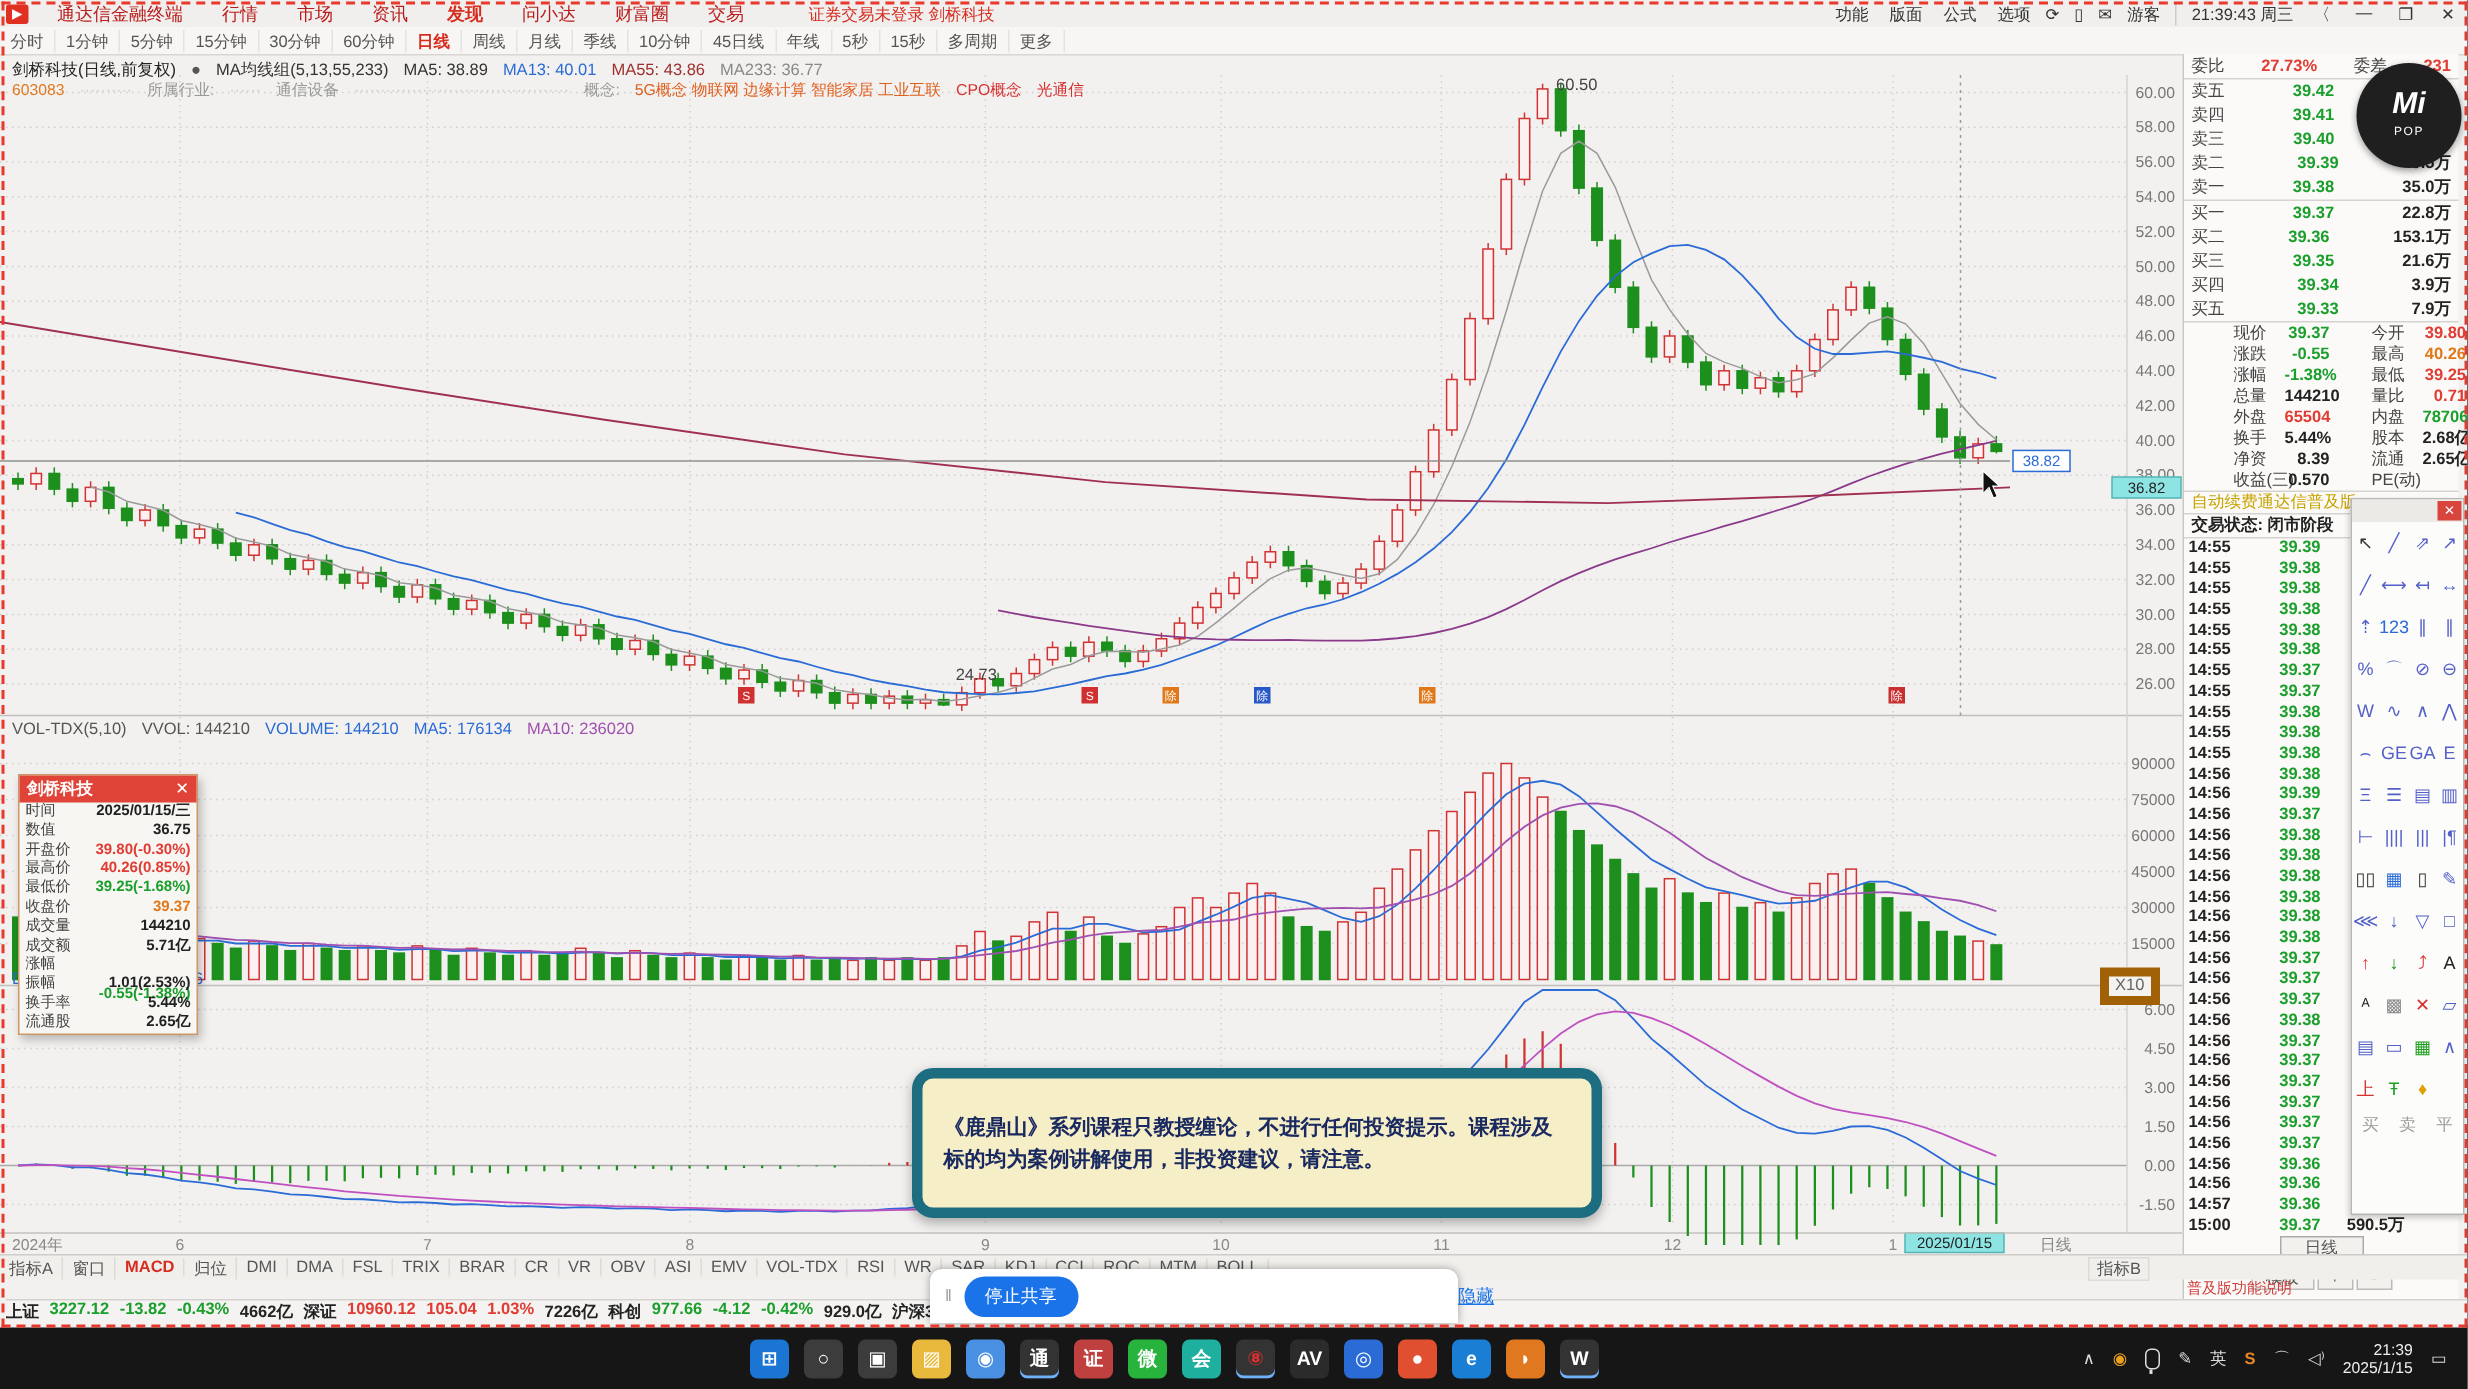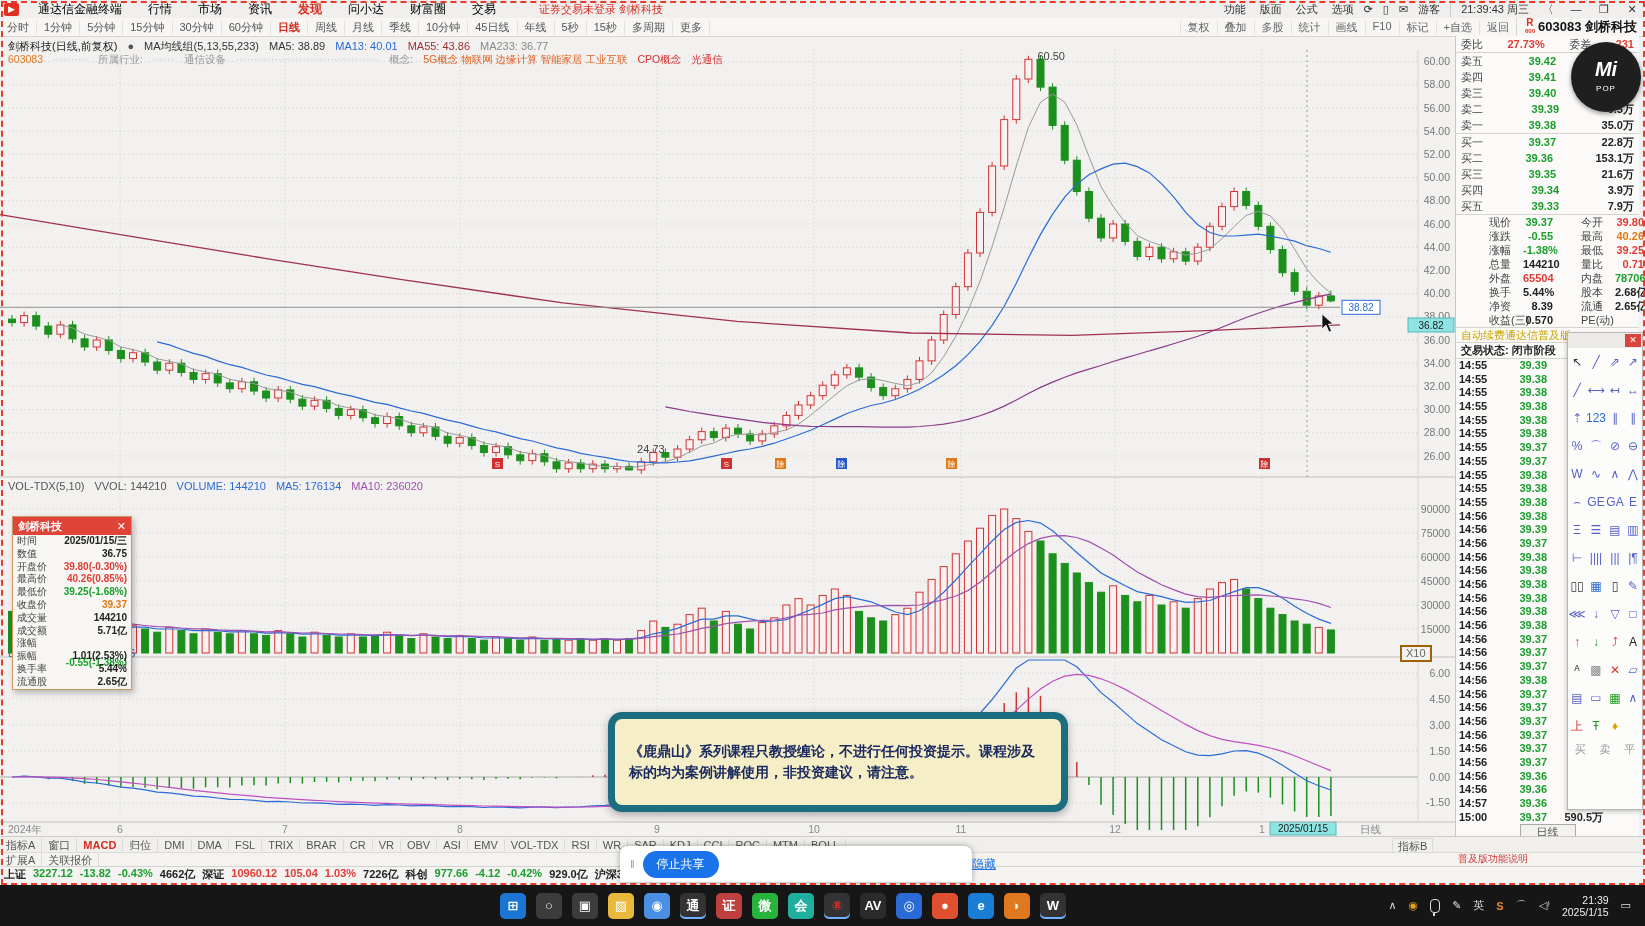--- a/index.html
+++ b/index.html
@@ -2,21 +2,21 @@
 <html><head>
 <meta charset="utf-8">
 <style>
   html,body{margin:0;padding:0;background:#000;}
   #app{position:relative;width:1645px;height:926px;background:#f2f1ef;overflow:hidden;
        font-family:"Liberation Sans","DejaVu Sans",sans-serif;font-size:11px;color:#333;}
   .abs{position:absolute;}
   
   .menubar{left:0;top:0;width:1645px;height:18px;background:#f0efed;border-bottom:1px solid #d8d6d2;display:flex;align-items:center;}
   .menubar .logo{width:15px;height:13px;background:#e03022;margin:0 6px 0 4px;border-radius:2px;color:#fff;font-size:9px;line-height:13px;text-align:center;font-weight:bold;}
-  .menu-item{padding:0 13px;color:#000000;font-size:12px;cursor:default;}
+  .menu-item{padding:0 13px;color:#b91c1c;font-size:12px;cursor:default;}
   .menu-item.active{color:#d62d20;font-weight:bold;}
   .acct{color:#d62d20;font-size:11px;margin-left:30px;}
   .menu-right{margin-left:auto;display:flex;align-items:center;gap:10px;padding-right:4px;}
   .menu-right span{color:#333;}
   .winbtn{width:18px;text-align:center;color:#444;}
   .toolbar{left:0;top:18px;width:1645px;height:18px;background:#f7f6f4;border-bottom:1px solid #d8d6d2;display:flex;align-items:center;}
   .tb-left{display:flex;align-items:center;}
   .period{padding:0 7px;color:#555;font-size:11px;border-right:1px solid #e4e2de;}
   .period.active{color:#d62d20;font-weight:bold;}
   .tb-right{margin-left:auto;display:flex;align-items:center;}
@@ -81,21 +81,21 @@
   .tb-ic.on{box-shadow:inset 0 -2px 0 #6fb2ff;background-color:#333 !important;}
   .tray{margin-left:auto;display:flex;align-items:center;gap:12px;padding-right:14px;color:#ddd;}
   .clock{text-align:right;font-size:10.5px;line-height:12px;color:#eee;}
   .mic{width:8px;height:12px;border:1.5px solid #ddd;border-radius:4px;position:relative;}
   .mic:after{content:"";position:absolute;left:2px;bottom:-4px;width:2px;height:3px;background:#ddd;}
   
   .mipop{left:1571px;top:42px;width:70px;height:70px;border-radius:50%;background:#1f1f1f;color:#fff;text-align:center;z-index:30;box-shadow:0 2px 5px rgba(0,0,0,.4);}
   .mipop b{display:block;font-size:20px;font-style:italic;margin-top:16px;}
   .mipop i{font-size:8px;font-style:normal;letter-spacing:1px;}
   .screenborder{left:1px;top:1px;width:1640px;height:880px;border:2px dashed #e8392c;pointer-events:none;z-index:60;}
-  .x10tag{left:1400px;top:645px;border:2px solid #a16207;background:#f4f3f0;color:#666;padding:0 4px;height:13px;line-height:13px;}
+  .x10tag{left:1400px;top:645px;border:6px solid #a16207;background:#f4f3f0;color:#666;padding:0 4px;height:13px;line-height:13px;}
   .idxB{left:1392px;top:838px;color:#555;background:#f0efec;border:1px solid #dddbd7;padding:0 5px;height:14px;line-height:14px;}
   .pjb{left:1458px;top:852px;color:#d04040;font-size:10px;z-index:5;}
 </style>
 </head>
 <body>
 
 <div id="app">
 
   <div class="abs menubar">
     <div class="logo">▶</div>
@@ -142,37 +142,20 @@
         <div class="period">月线</div>
         <div class="period">季线</div>
         <div class="period">10分钟</div>
         <div class="period">45日线</div>
         <div class="period">年线</div>
         <div class="period">5秒</div>
         <div class="period">15秒</div>
         <div class="period">多周期</div>
         <div class="period">更多</div>
       </div>
-    <div class="tb-right">
-      <div id="tool-items" style="display:flex;">
-          <div class="tool">复权</div>
-          <div class="tool">叠加</div>
-          <div class="tool">多股</div>
-          <div class="tool">统计</div>
-          <div class="tool">画线</div>
-          <div class="tool">F10</div>
-          <div class="tool">标记</div>
-          <div class="tool">+自选</div>
-          <div class="tool">返回</div>
-        </div>
-      <div class="stockbadge">
-        <span class="rbadge"><span>R</span><small>600</small></span>
-        <b><span>603083</span> <span>剑桥科技</span></b>
-      </div>
-    </div>
   </div>
 
   <svg id="chart-svg" class="abs" style="left:0;top:36px;" width="1455" height="800" viewBox="0 0 1455 800">
       <line x1="0" y1="25.6" x2="1418" y2="25.6" stroke="#cfcfcf" stroke-dasharray="1,3"></line>
       <text x="1450" y="29.1" text-anchor="end" font-size="10.5" fill="#777">60.00</text>
       <line x1="0" y1="48.8" x2="1418" y2="48.8" stroke="#cfcfcf" stroke-dasharray="1,3"></line>
       <text x="1450" y="52.3" text-anchor="end" font-size="10.5" fill="#777">58.00</text>
       <line x1="0" y1="72" x2="1418" y2="72" stroke="#cfcfcf" stroke-dasharray="1,3"></line>
       <text x="1450" y="75.5" text-anchor="end" font-size="10.5" fill="#777">56.00</text>
       <line x1="0" y1="95.2" x2="1418" y2="95.2" stroke="#cfcfcf" stroke-dasharray="1,3"></line>
@@ -1209,24 +1192,20 @@
       <div class="tab">WR</div>
       <div class="tab">SAR</div>
       <div class="tab">KDJ</div>
       <div class="tab">CCI</div>
       <div class="tab">ROC</div>
       <div class="tab">MTM</div>
       <div class="tab">BOLL</div>
     </div>
   <div class="abs idxB">指标B</div>
   <div class="abs pjb">普及版功能说明</div>
-  <div class="abs subtabs" id="subtabs-row">
-      <div class="tab">扩展A</div>
-      <div class="tab">关联报价</div>
-    </div>
 
   <div class="abs ticker" id="ticker-row">
       <span style="color: rgb(34, 34, 34);">上证</span>
       <span style="color: rgb(26, 158, 44);">3227.12</span>
       <span style="color: rgb(26, 158, 44);">-13.82</span>
       <span style="color: rgb(26, 158, 44);">-0.43%</span>
       <span style="color: rgb(34, 34, 34);">4662亿</span>
       <span style="color: rgb(34, 34, 34);">深证</span>
       <span style="color: rgb(224, 60, 52);">10960.12</span>
       <span style="color: rgb(224, 60, 52);">105.04</span>

